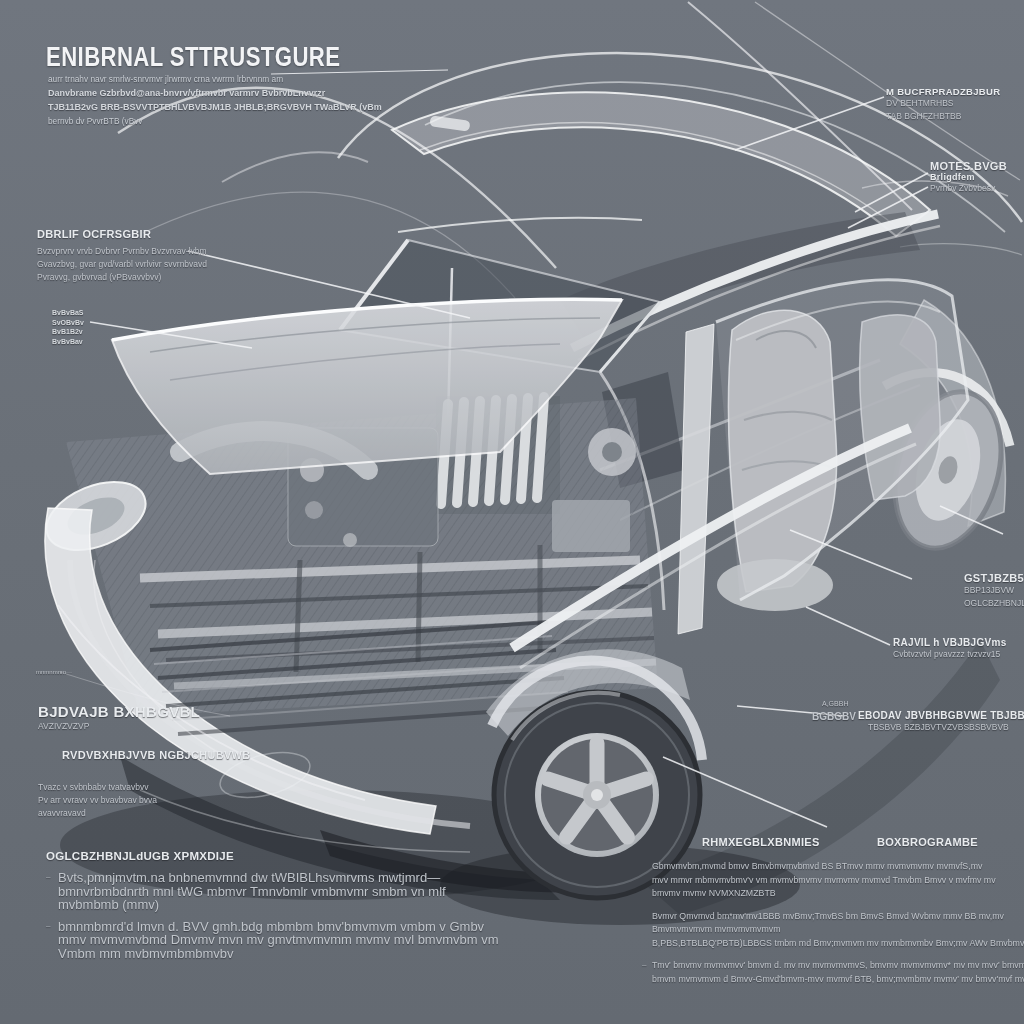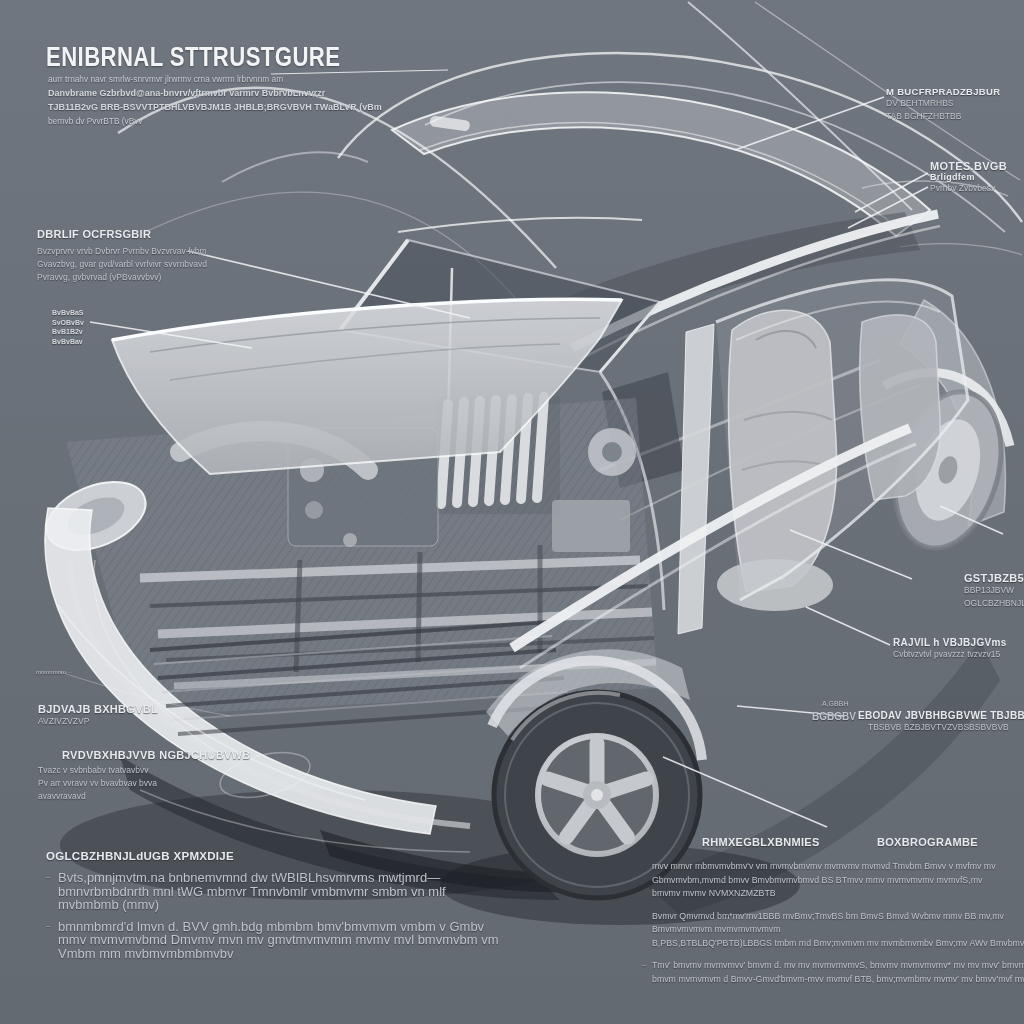--- a/index.html
+++ b/index.html
@@ -282,29 +282,29 @@
 <div class="callout" style="left:858px;top:710px;">
   <div class="hd" style="font-size:10px;">EBODAV JBVBHBGBVWE TBJBBIBHE</div>
   <div class="ln" style="margin-left:10px;">TBSBVB BZBJBVTVZVBSBSBVBVB</div>
 </div>
 
 <div class="callout" style="left:36px;top:666px;">
   <div class="ln" style="font-size:6px;">mnmnmnm···</div>
 </div>
 
 <div class="callout" style="left:38px;top:703px;">
-  <div class="hd" style="font-size:11px;">BJDVAJB BXHBGVBL</div>
+  <div class="hd" style="font-size:15px;">BJDVAJB BXHBGVBL</div>
   <div>
       <div class="ln">AVZIVZVZVP</div>
     </div>
 </div>
 
 <div class="callout" style="left:38px;top:749px;">
   <div class="hd" style="font-size:11px;padding-left:24px;">RVDVBXHBJVVB NGBJCHUBVWB</div>
-  <div style="margin-top:3px;">
+  <div style="margin-top:20px;">
       <div class="ln">Tvazc v svbnbabv tvatvavbvv</div>
       <div class="ln">Pv arr vvravv vv bvavbvav bvva</div>
       <div class="ln">avavvravavd</div>
     </div>
 </div>
 
 <div class="callout bl" style="left:46px;top:850px;width:250px;">
   <div class="hd" style="font-size:11.5px;">OGLCBZHBNJLdUGB XPMXDIJE</div>
   <div class="bullet" style="margin-top:9px;">
     <span class="mk">–</span>
@@ -323,22 +323,22 @@
       </div>
   </div>
 </div>
 
 <div class="callout" style="left:652px;top:836px;width:372px;">
   <div style="position:relative;height:20px;">
     <span class="hd" style="position:absolute;left:50px;">RHMXEGBLXBNMIES</span>
     <span class="hd" style="position:absolute;left:225px;">BOXBROGRAMBE</span>
   </div>
   <div class="para">
+      <div class="ln">Gbmvmvbm,mvmd bmvv Bmvbmvmvbmvd BS BTmvv mmv mvmvmvmv mvmvfS,mv</div>
       <div class="ln">mvv mmvr mbmvmvbmv'v vm mvmvbmvmv mvmvmv mvmvd Tmvbm Bmvv v mvfmv mv</div>
-      <div class="ln">Gbmvmvbm,mvmd bmvv Bmvbmvmvbmvd BS BTmvv mmv mvmvmvmv mvmvfS,mv</div>
       <div class="ln">bmvmv mvmv NVMXNZMZBTB</div>
     </div>
   <div class="para">
       <div class="ln">Bvmvr Qmvmvd bm*mv'mv1BBB mvBmv;TmvBS bm BmvS Bmvd Wvbmv mmv BB mv,mv</div>
       <div class="ln">Bmvmvmvmvm mvmvmvmvmvm</div>
       <div class="ln">B,PBS,BTBLBQ'PBTB)LBBGS tmbm md Bmv;mvmvm mv mvmbmvmbv Bmv;mv AWv Bmvbmv</div>
     </div>
   <div class="para bullet" style="margin-left:0;">
     <span class="mk" style="left:-10px;">–</span>
     <div>

